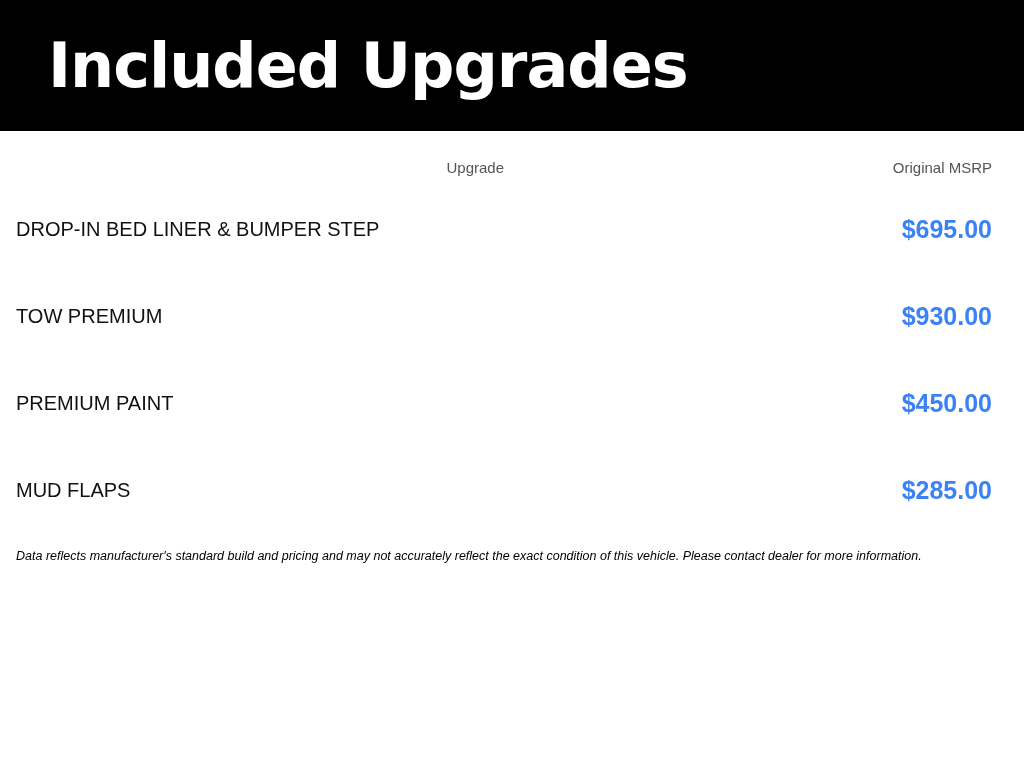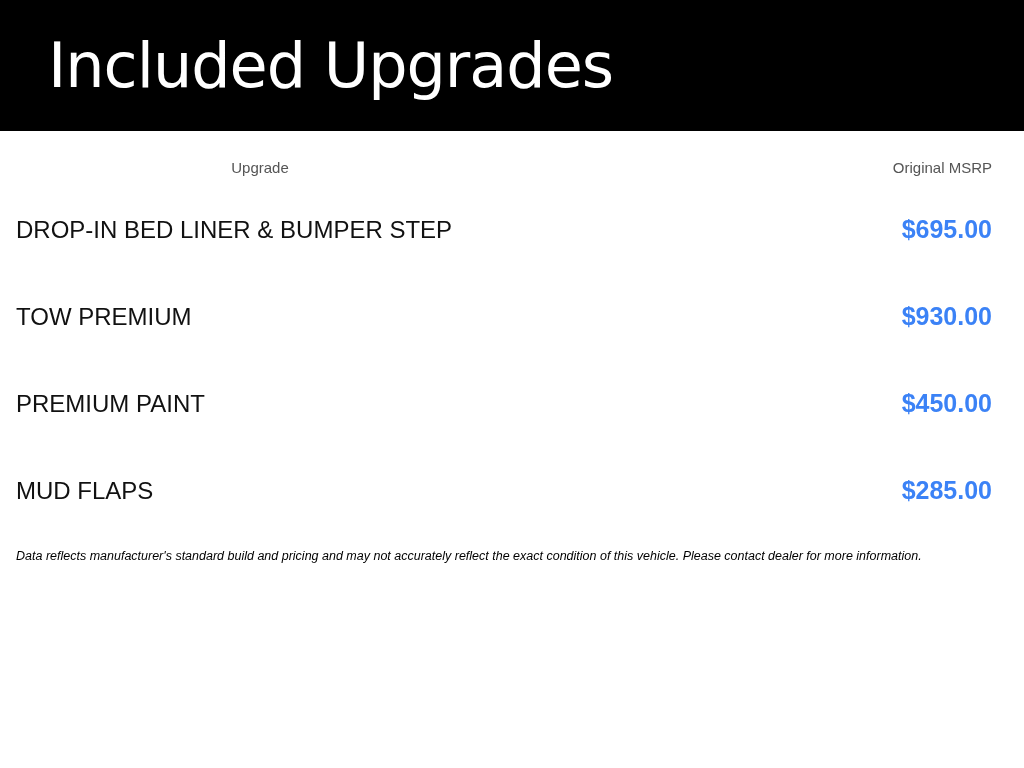--- a/index.html
+++ b/index.html
@@ -25,21 +25,21 @@
     background: #000000;
     height: 131px;
     display: flex;
     align-items: center;
     padding: 0 0 0 48px;
     box-sizing: border-box;
   }
   .header-title {
     color: #ffffff;
     font-size: 62px;
-    font-weight: normal;
+    font-weight: bold;
     letter-spacing: -1px;
     line-height: 1;
     margin: 0;
     font-family: "DejaVu Sans", sans-serif;
   }
   .content {
     padding: 0 32px 0 16px;
     box-sizing: border-box;
     flex: 1;
     display: flex;
@@ -51,27 +51,27 @@
     table-layout: fixed;
   }
   .table th {
     font-weight: normal;
     color: #555555;
     font-size: 15px;
     padding: 28px 0 10px 0;
     vertical-align: middle;
   }
   .col-upgrade {
-    text-align: center;
+    text-align: right;
   }
   .col-msrp {
     text-align: right;
   }
   .table td {
-    font-size: 24px;
+    font-size: 20px;
     color: #111111;
     padding: 26px 0 26px 0;
     vertical-align: middle;
     height: 35px;
   }
   td.cell-upgrade {
     text-align: left;
     letter-spacing: 0px;
   }
   td.cell-price {

